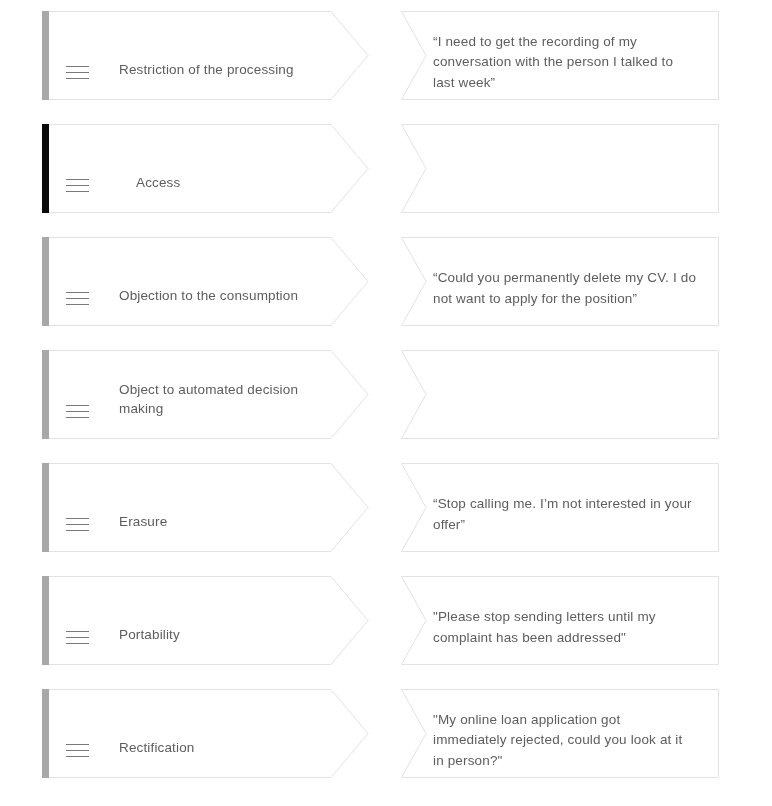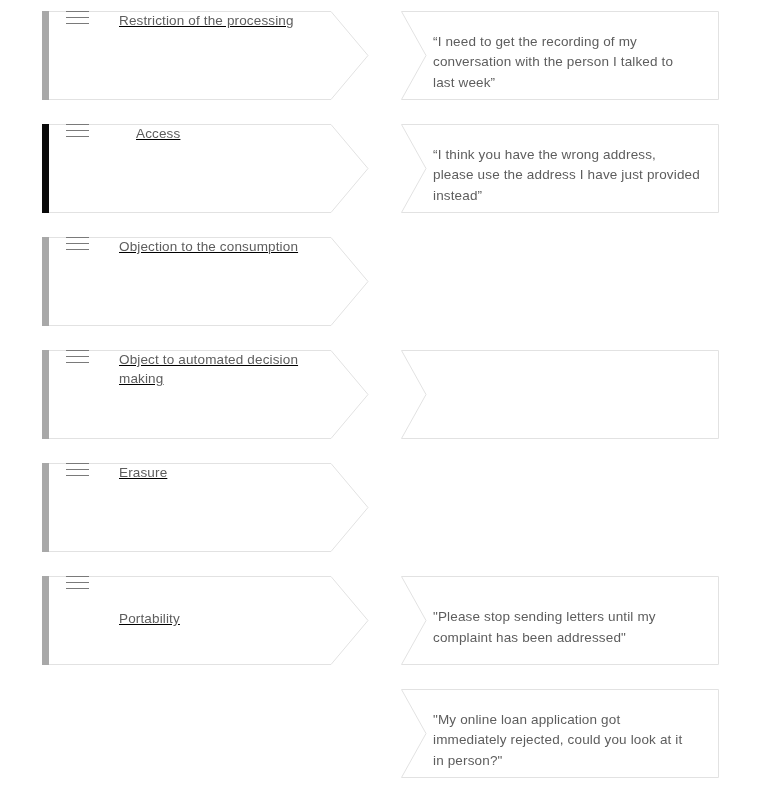--- a/index.html
+++ b/index.html
@@ -28,22 +28,21 @@
   }
 
   
   .req-card {
     position: absolute;
     left: 42px;
     top: 0;
     width: 327px;
     height: 68px;
     display: flex;
-    align-items: flex-start;
-    text-decoration: underline;
+    align-items: flex-end;
   }
 
   .req-bg {
     position: absolute;
     inset: 0;
     width: 327px;
     height: 89px;
     pointer-events: none;
   }
 
@@ -168,39 +167,45 @@
           <i></i>
         </div>
         <div class="req-label" style="white-space: pre-line; margin-left: 47px;">Access</div>
       </div>
       <div class="ex-card">
         <div class="ex-bg">
           <svg width="318" height="89" viewBox="0 0 318 89">
             <path d="M0.5 0.5 H317.5 V88.5 H0.5 L25 44.5 Z" fill="#ffffff" stroke="#e2e2e2" stroke-width="1"></path>
           </svg>
         </div>
-        <div class="ex-text">“I think you have the wrong address,
-please use the address I have just provided
-instead”</div>
       </div>
     </div>
     <div class="row" style="top: 237px;">
       <div class="req-card">
         <div class="req-bg">
           <svg width="327" height="89" viewBox="0 0 327 89">
             <path d="M0.5 0.5 H289 L326 44.5 L289 88.5 H0.5 Z" fill="#ffffff" stroke="#e2e2e2" stroke-width="1"></path>
           </svg>
         </div>
         <div class="accent"></div>
         <div class="drag-handle">
           <i></i>
           <i></i>
           <i></i>
         </div>
         <div class="req-label" style="white-space: pre-line;">Objection to the consumption</div>
+      </div>
+      <div class="ex-card">
+        <div class="ex-bg">
+          <svg width="318" height="89" viewBox="0 0 318 89">
+            <path d="M0.5 0.5 H317.5 V88.5 H0.5 L25 44.5 Z" fill="#ffffff" stroke="#e2e2e2" stroke-width="1"></path>
+          </svg>
+        </div>
+        <div class="ex-text">“Could you permanently delete my CV. I do
+not want to apply for the position”</div>
       </div>
     </div>
     <div class="row" style="top: 350px; border-radius: 26px;">
       <div class="req-card">
         <div class="req-bg">
           <svg width="327" height="89" viewBox="0 0 327 89">
             <path d="M0.5 0.5 H289 L326 44.5 L289 88.5 H0.5 Z" fill="#ffffff" stroke="#e2e2e2" stroke-width="1"></path>
           </svg>
         </div>
         <div class="accent"></div>
@@ -228,20 +233,29 @@
           </svg>
         </div>
         <div class="accent"></div>
         <div class="drag-handle">
           <i></i>
           <i></i>
           <i></i>
         </div>
         <div class="req-label" style="white-space: pre-line;">Erasure</div>
       </div>
+      <div class="ex-card">
+        <div class="ex-bg">
+          <svg width="318" height="89" viewBox="0 0 318 89">
+            <path d="M0.5 0.5 H317.5 V88.5 H0.5 L25 44.5 Z" fill="#ffffff" stroke="#e2e2e2" stroke-width="1"></path>
+          </svg>
+        </div>
+        <div class="ex-text">“Stop calling me. I’m not interested in your
+offer”</div>
+      </div>
     </div>
     <div class="row" style="top: 576px;">
       <div class="req-card">
         <div class="req-bg">
           <svg width="327" height="89" viewBox="0 0 327 89">
             <path d="M0.5 0.5 H289 L326 44.5 L289 88.5 H0.5 Z" fill="#ffffff" stroke="#e2e2e2" stroke-width="1"></path>
           </svg>
         </div>
         <div class="accent"></div>
         <div class="drag-handle">
@@ -255,20 +269,34 @@
         <div class="ex-bg">
           <svg width="318" height="89" viewBox="0 0 318 89">
             <path d="M0.5 0.5 H317.5 V88.5 H0.5 L25 44.5 Z" fill="#ffffff" stroke="#e2e2e2" stroke-width="1"></path>
           </svg>
         </div>
         <div class="ex-text">"Please stop sending letters until my
 complaint has been addressed"</div>
       </div>
     </div>
     <div class="row" style="top: 689px;">
+      <div class="req-card">
+        <div class="req-bg">
+          <svg width="327" height="89" viewBox="0 0 327 89">
+            <path d="M0.5 0.5 H289 L326 44.5 L289 88.5 H0.5 Z" fill="#ffffff" stroke="#e2e2e2" stroke-width="1"></path>
+          </svg>
+        </div>
+        <div class="accent"></div>
+        <div class="drag-handle">
+          <i></i>
+          <i></i>
+          <i></i>
+        </div>
+        <div class="req-label" style="white-space: pre-line;">Rectification</div>
+      </div>
       <div class="ex-card">
         <div class="ex-bg">
           <svg width="318" height="89" viewBox="0 0 318 89">
             <path d="M0.5 0.5 H317.5 V88.5 H0.5 L25 44.5 Z" fill="#ffffff" stroke="#e2e2e2" stroke-width="1"></path>
           </svg>
         </div>
         <div class="ex-text">"My online loan application got
 immediately rejected, could you look at it
 in person?"</div>
       </div>

